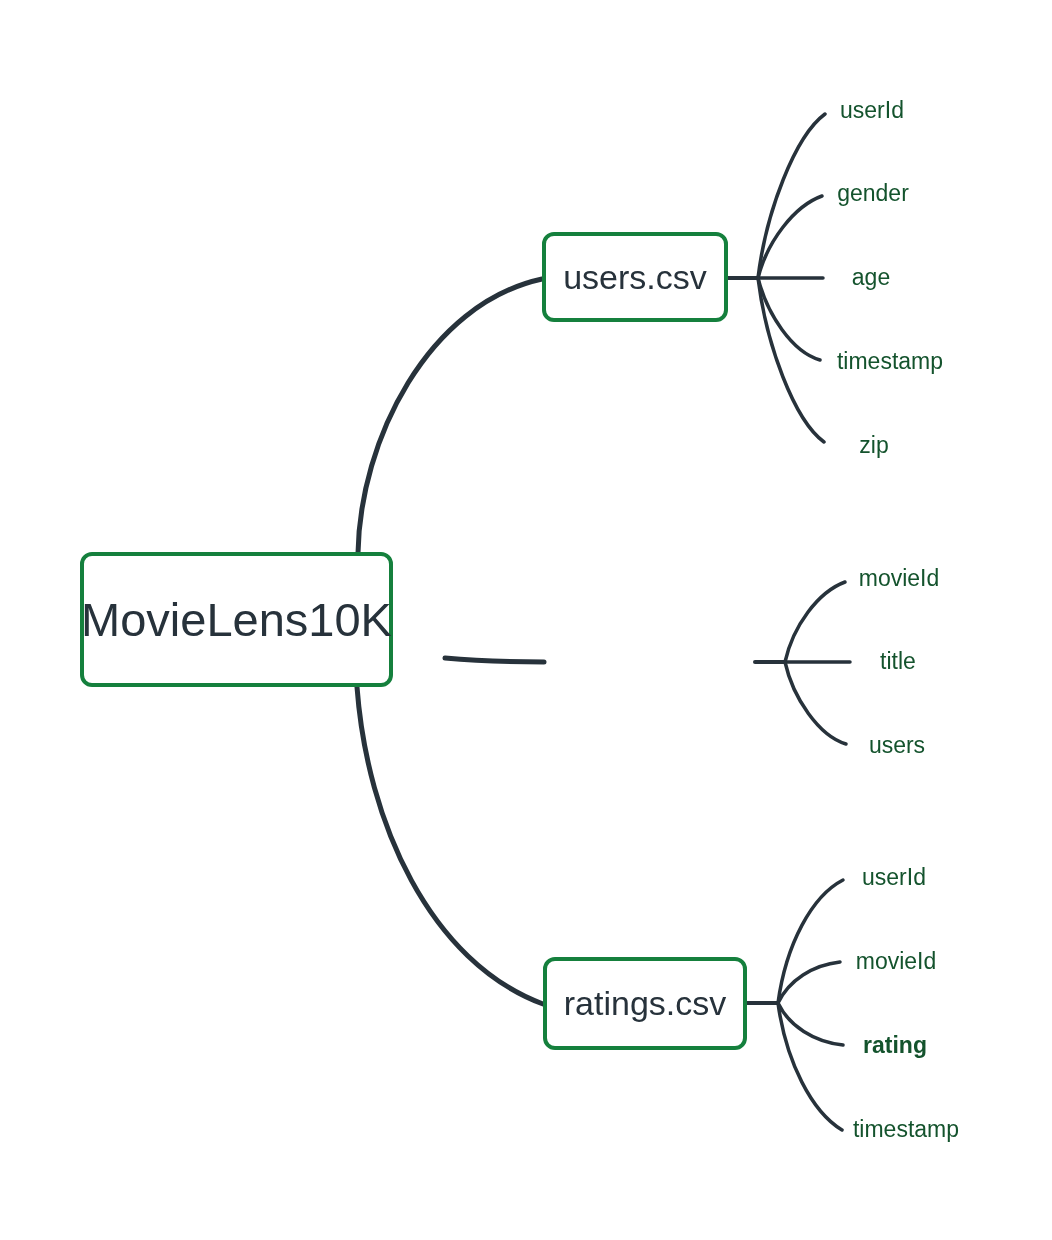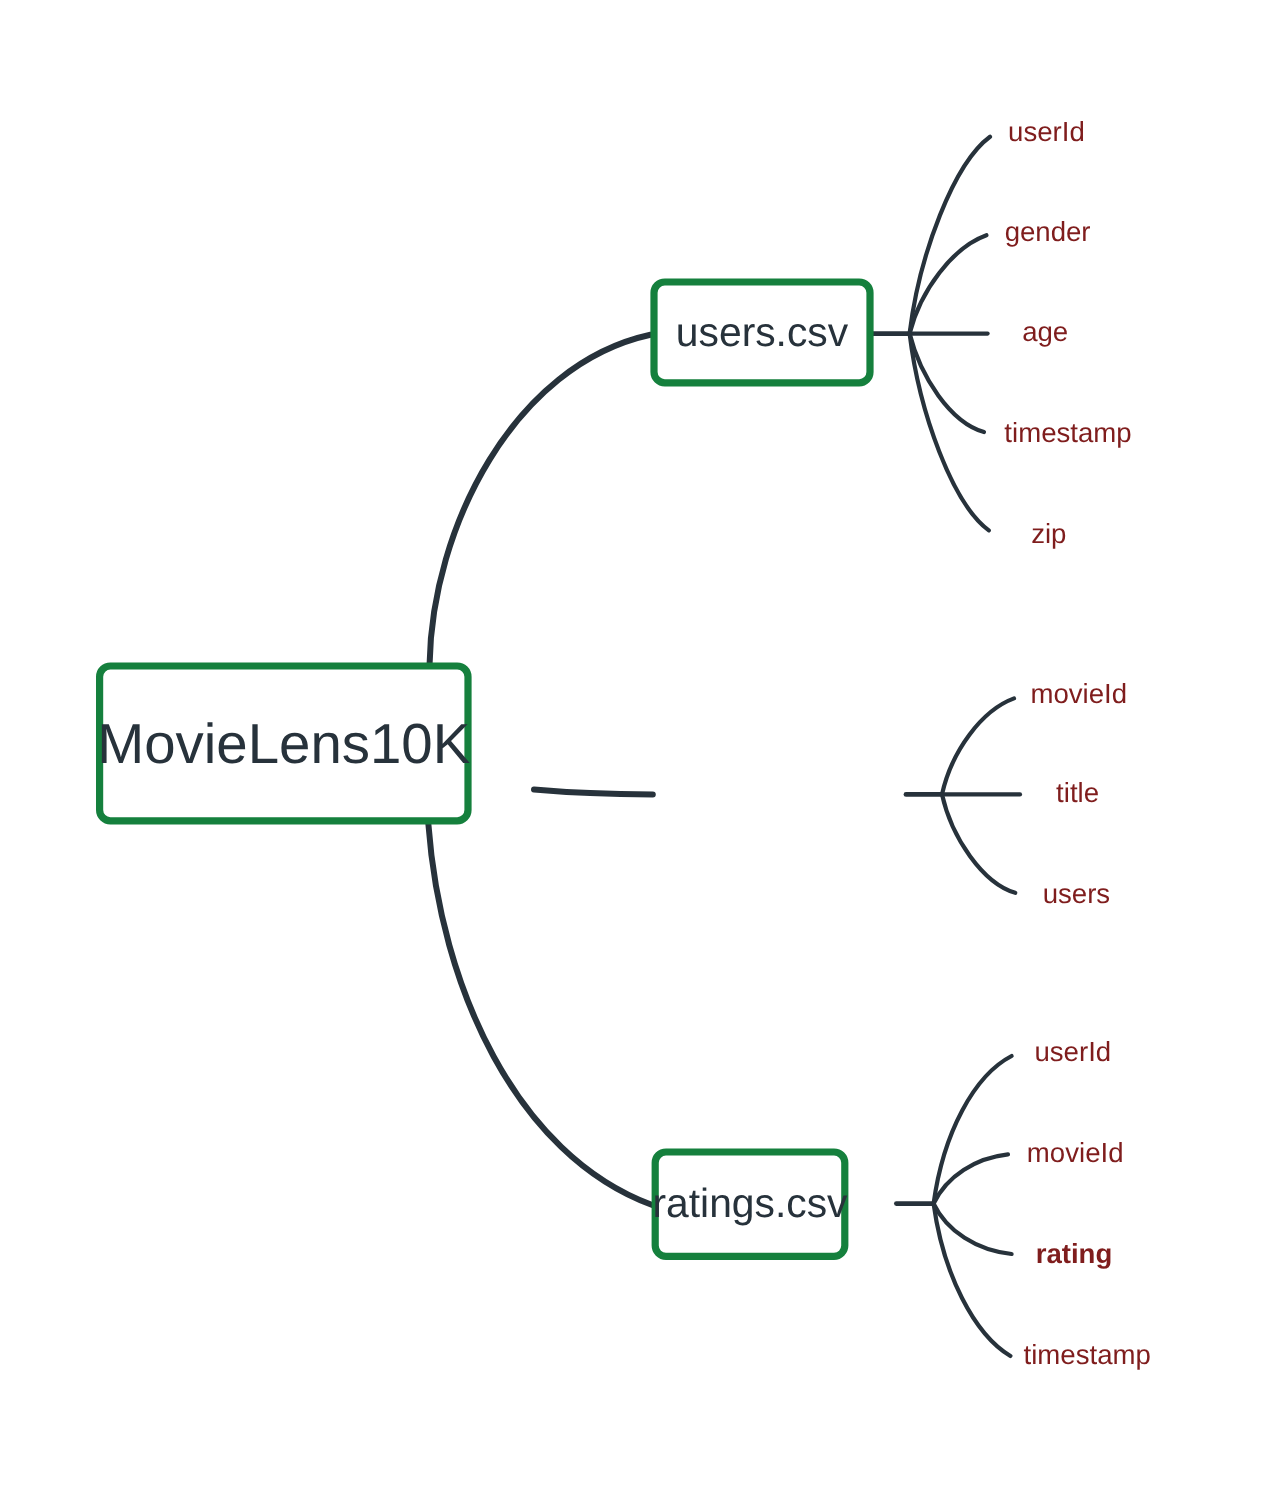--- a/index.html
+++ b/index.html
@@ -27,45 +27,45 @@
     stroke: #27323b;
     stroke-linecap: round;
   }
   .edge-main { stroke-width: 5px; }
   .edge-stub { stroke-width: 4px; }
   .edge-leaf { stroke-width: 3.5px; }
   .node {
     position: absolute;
     box-sizing: border-box;
     background: #ffffff;
-    border: 6px solid #15803d;
+    border: 4px solid #15803d;
     border-radius: 12px;
     display: flex;
     align-items: center;
     justify-content: center;
     color: #27323b;
   }
   .node-root {
     left: 80px;
     top: 552px;
     width: 313px;
     height: 135px;
     font-size: 47px;
   }
   .node-child {
     font-size: 34px;
   }
   .node-users   { left: 542px; top: 232px; width: 186px; height: 90px; }
   .node-movies  { left: 544px; top: 616px; width: 211px; height: 91px; }
-  .node-ratings { left: 543px; top: 957px; width: 164px; height: 93px; }
+  .node-ratings { left: 543px; top: 957px; width: 204px; height: 93px; }
   .leaf {
     position: absolute;
     transform: translate(-50%, -50%);
     font-size: 23px;
-    color: #7f1d1d;
+    color: #14532d;
     white-space: nowrap;
     text-align: right;
   }
 </style>
 </head>
 <body>
 
 <div class="canvas">
 
   <svg class="edges-svg" viewBox="0 0 1052 1240">

